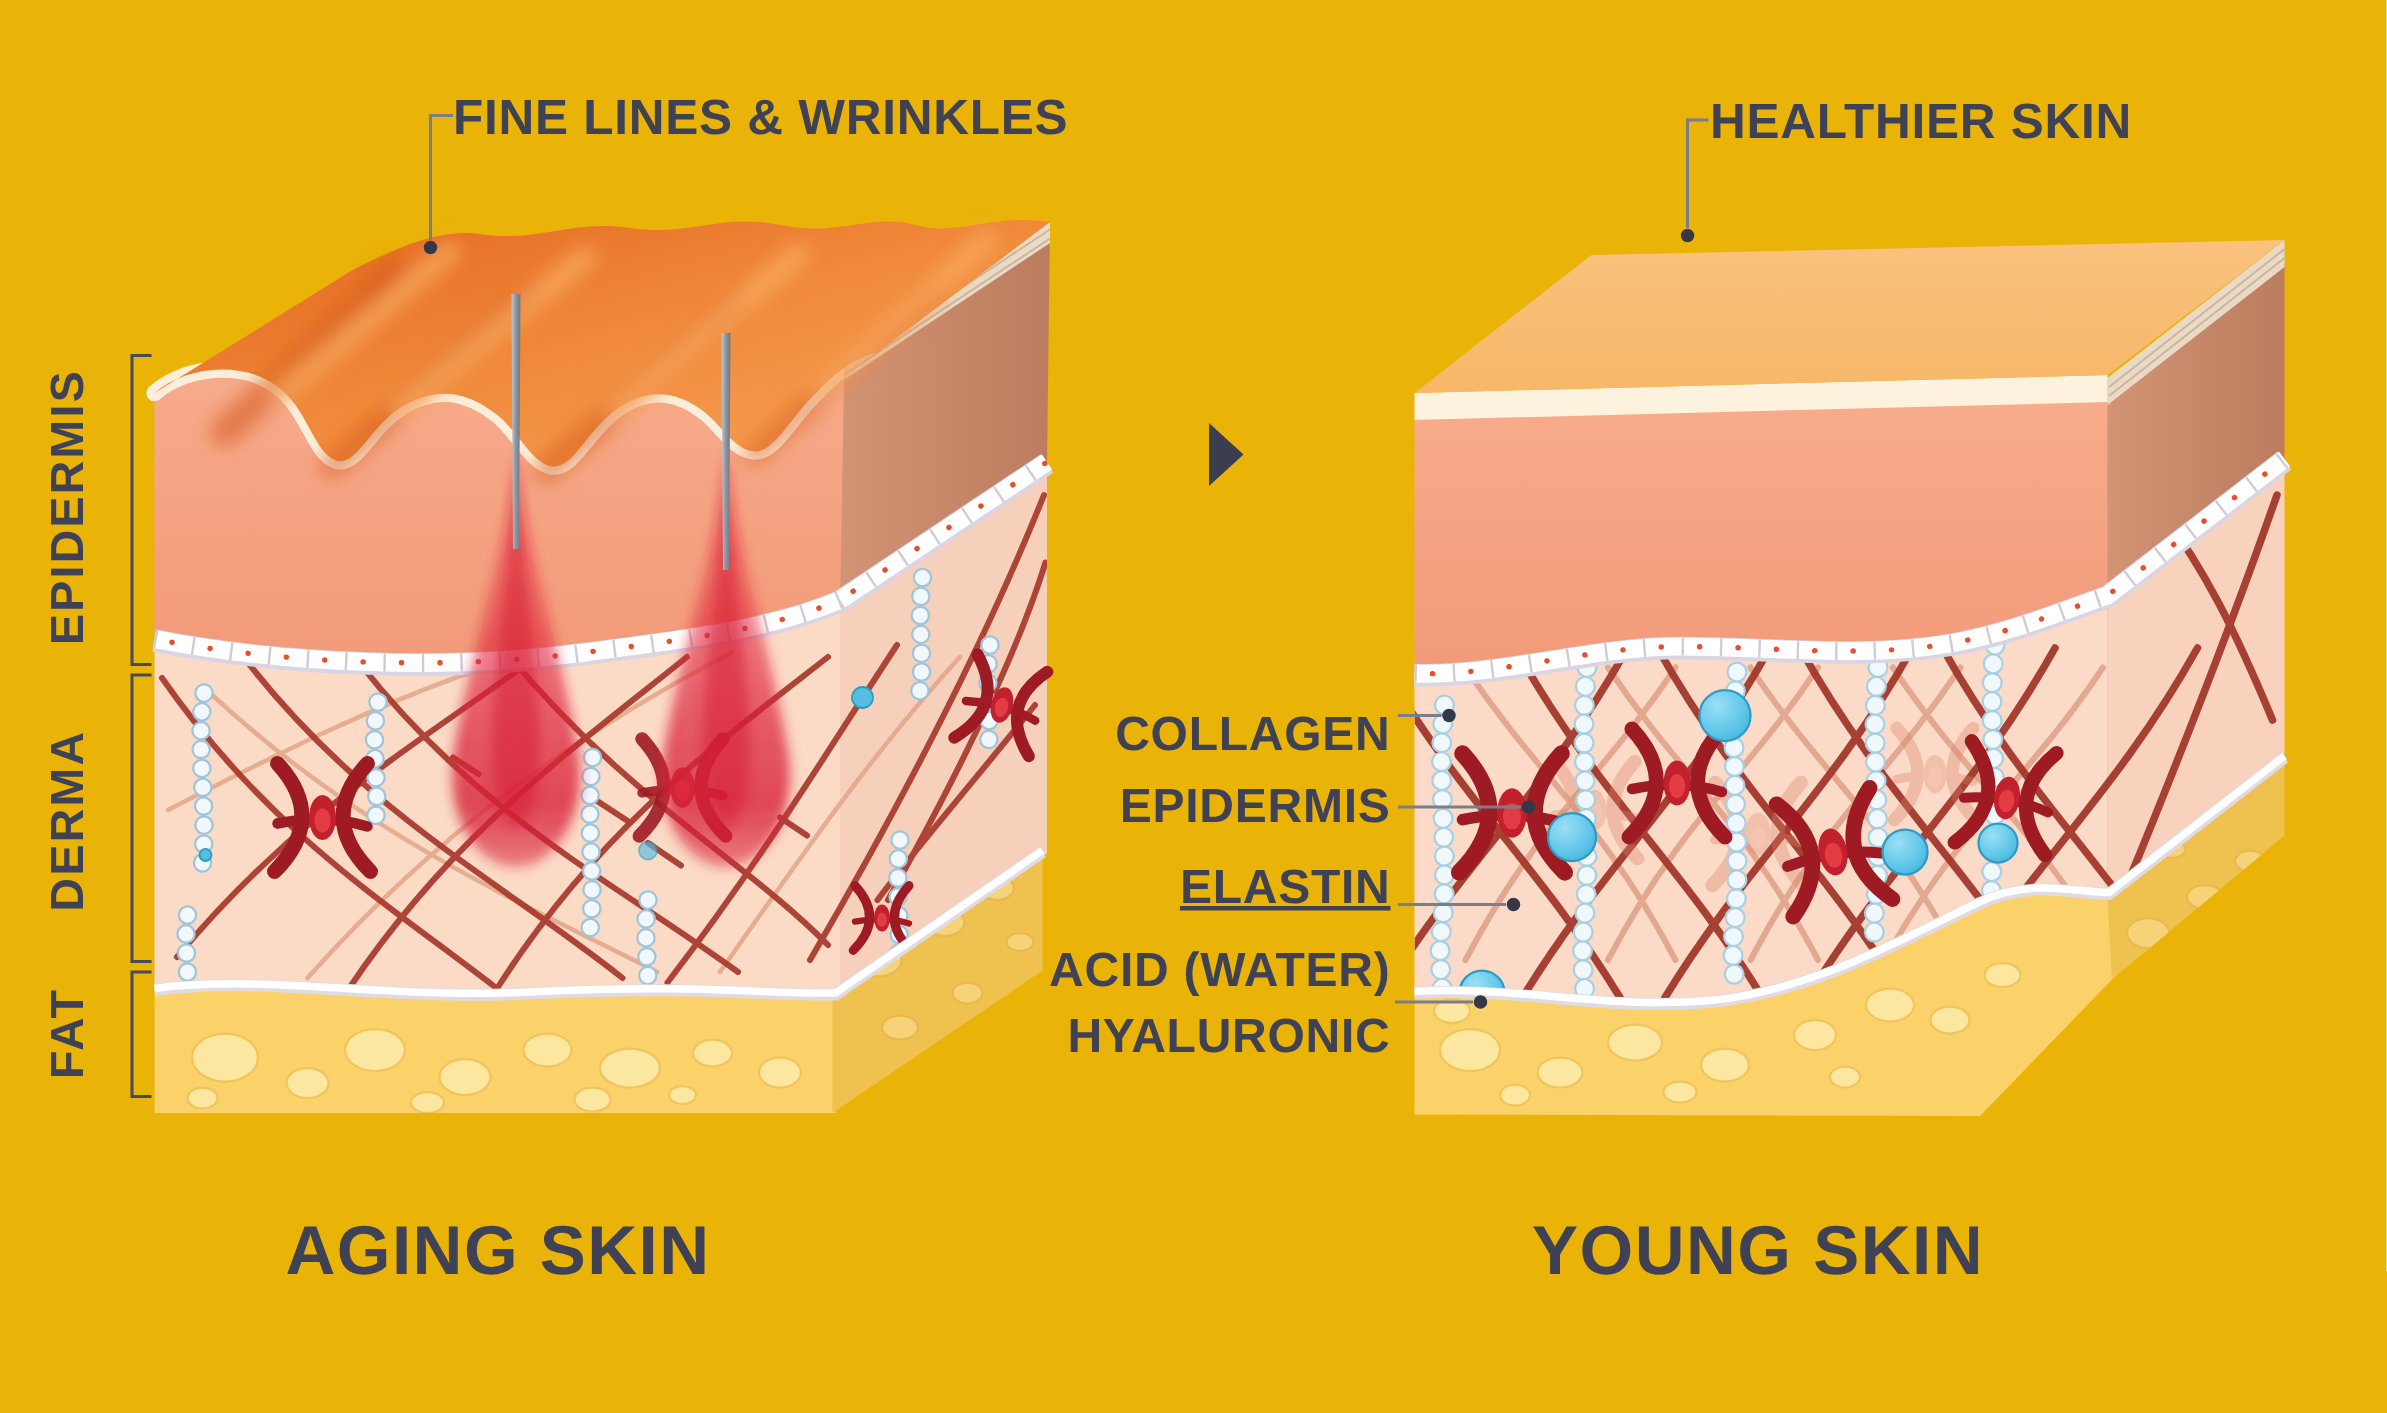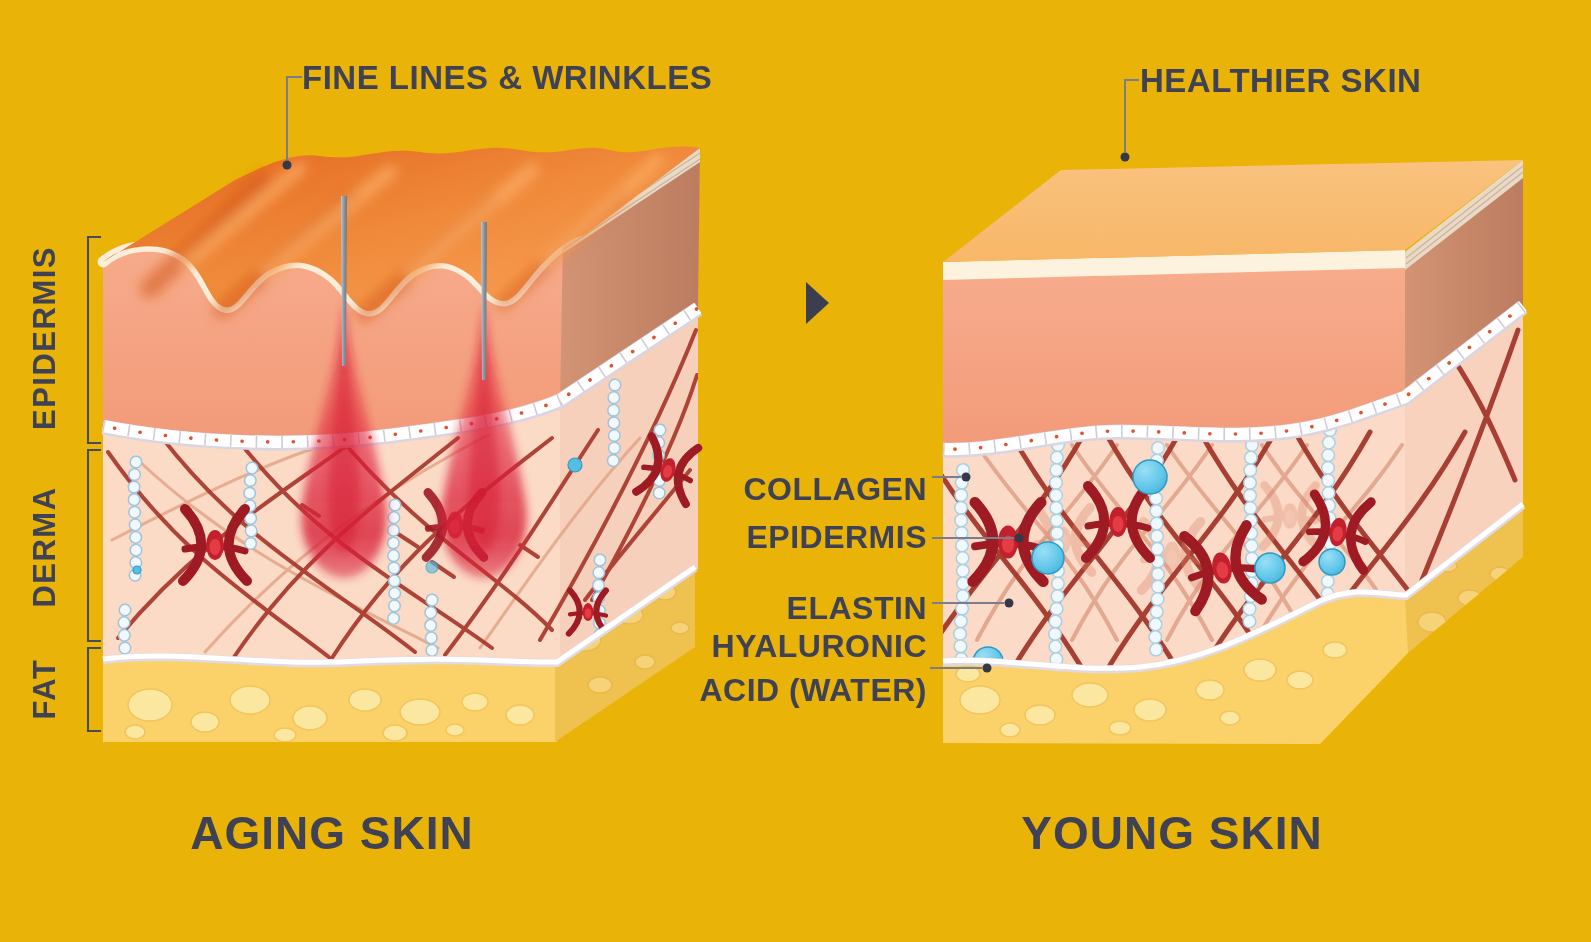--- a/index.html
+++ b/index.html
@@ -377,22 +377,22 @@
 <div class="lbl callout" style="left:302px;top:58px;">FINE LINES &amp; WRINKLES</div>
 
 <div class="lbl callout" style="left:1140px;top:61px;text-align:right;">HEALTHIER SKIN</div>
 
 <div class="lbl side" style="left:45px;top:338px;">EPIDERMIS</div>
 <div class="lbl side" style="left:45px;top:547px;">DERMA</div>
 <div class="lbl side" style="left:45px;top:689px;">FAT</div>
 
 <div class="lbl comp" style="right:664px;top:470px;">COLLAGEN</div>
 <div class="lbl comp" style="right:664px;top:518px;">EPIDERMIS</div>
-<div class="lbl comp" style="right:664px;top:589px;">ELASTIN</div>
+<div class="lbl comp" style="right:664px;top:572px;text-decoration:underline;">ELASTIN</div>
 <div class="lbl comp2" style="right:664px;top:624px;">
+  <div>ACID (WATER)</div>
   <div>HYALURONIC</div>
-  <div>ACID (WATER)</div>
 </div>
 
 <div class="lbl caption" style="left:1172px;top:806px;">YOUNG SKIN</div>
 <div class="lbl caption" style="left:332px;top:806px;">AGING SKIN</div>
 
 </div>
 
 </body></html>

